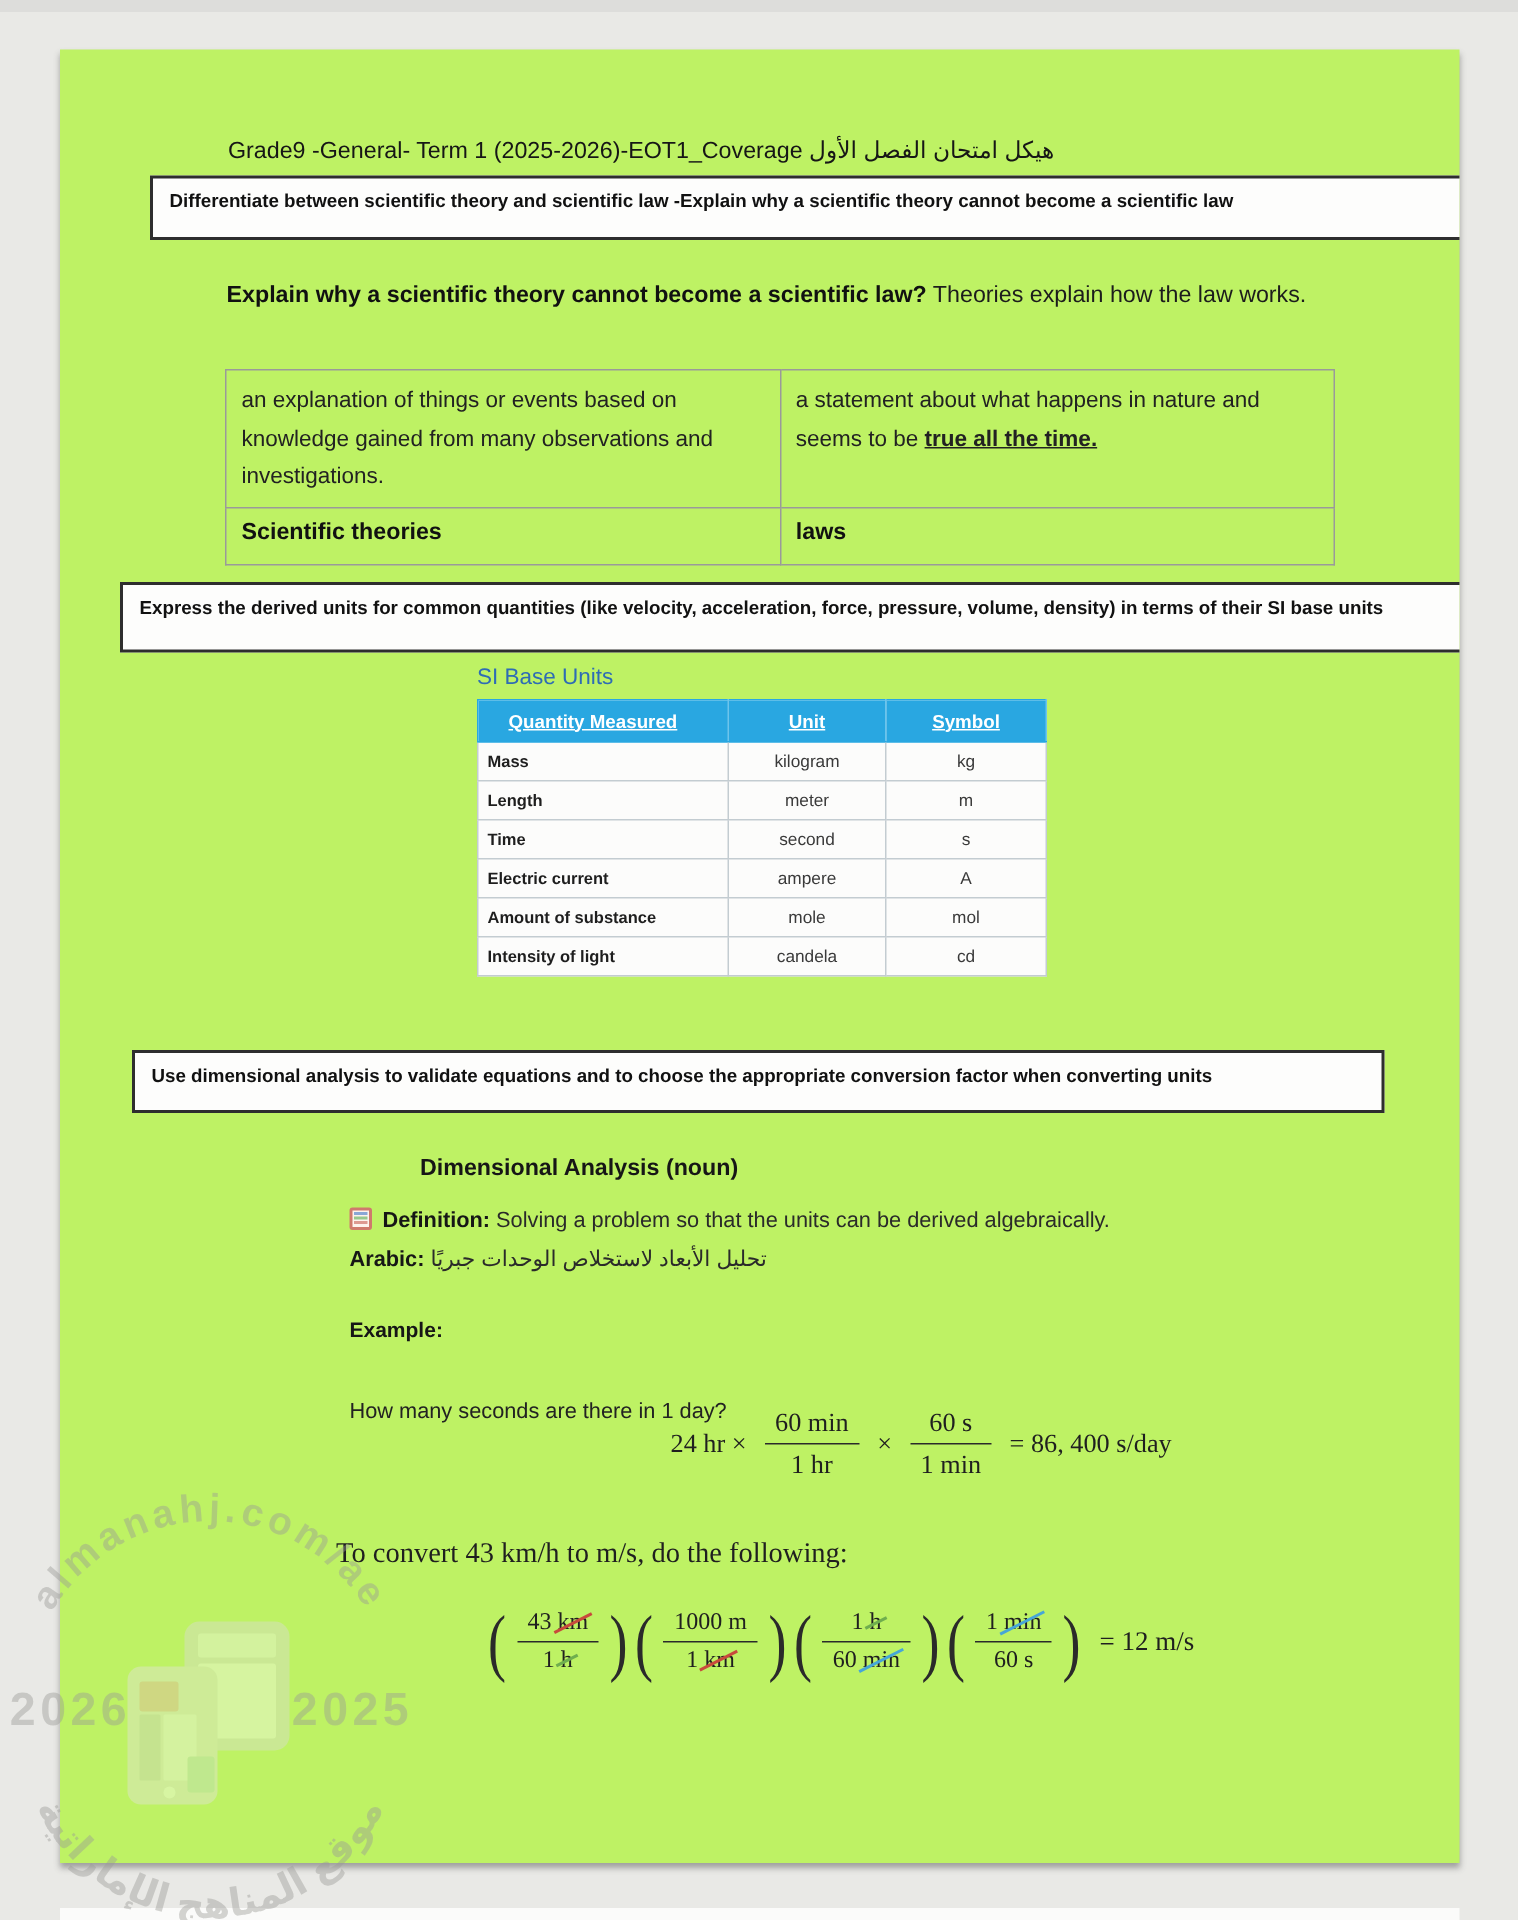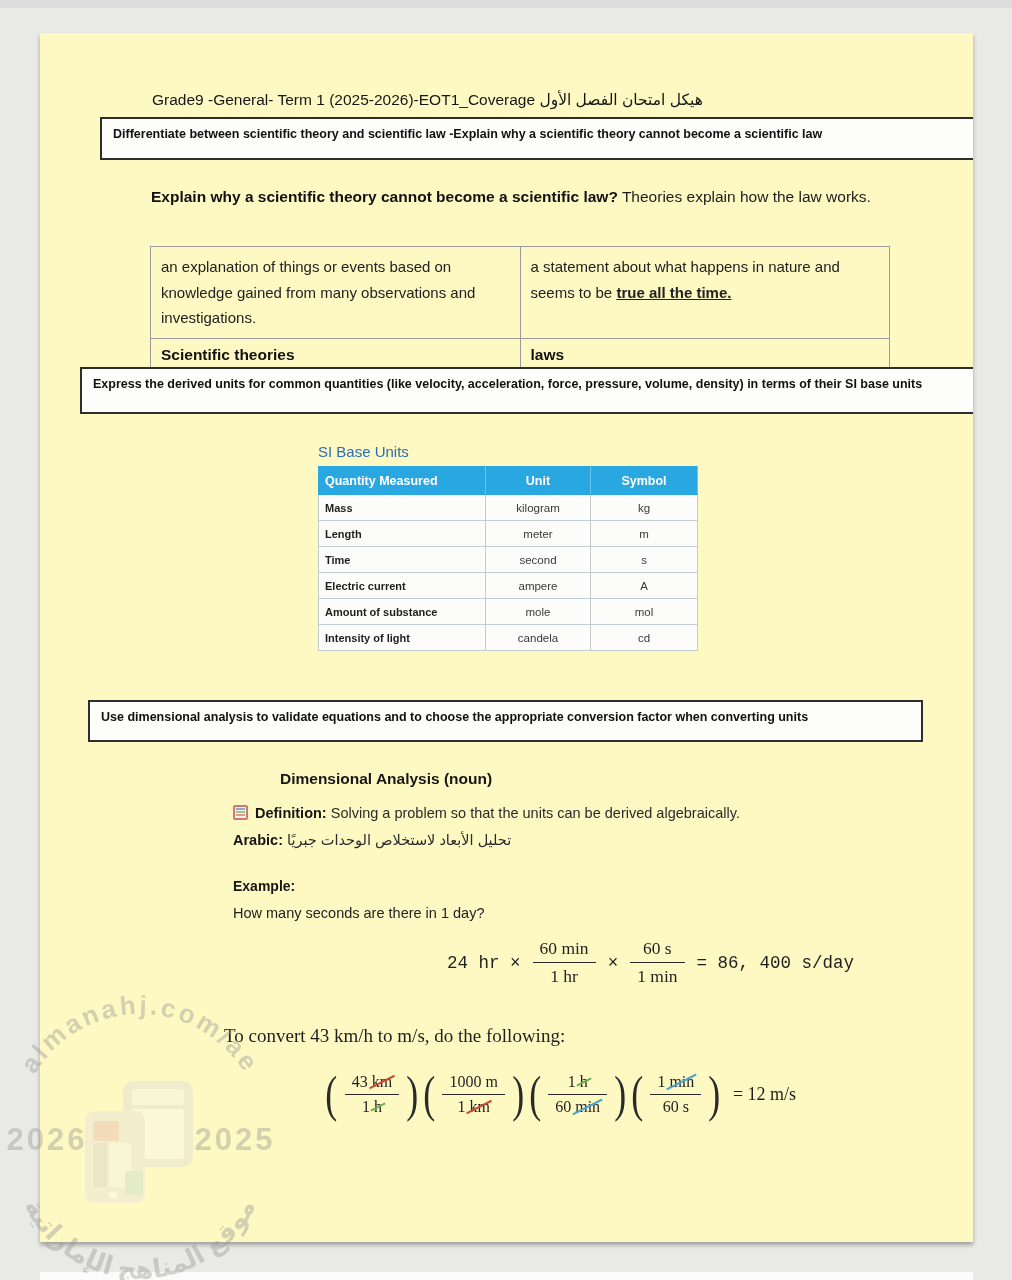--- a/index.html
+++ b/index.html
@@ -7,72 +7,72 @@
   body {
     position:relative;
     background:#e9e9e6;
     font-family:"Liberation Sans","DejaVu Sans",sans-serif;
     color:#1d1d1d;
     overflow:hidden;
   }
   .top-strip { position:absolute; left:0; top:0; width:1012px; height:8px; background:#dddddb; }
   .page {
     position:absolute; left:40px; top:33px; width:933px; height:1209px;
-    background:#fef9c3; overflow:hidden;
+    background:#bef264; overflow:hidden;
     box-shadow:0 3px 4px rgba(70,70,70,.45);
   }
   .page2 { position:absolute; left:40px; top:1272px; width:933px; height:8px; background:#fbfbfa; }
 
   .doc-title { position:absolute; left:112px; top:58px; font-size:15.5px; color:#161616; white-space:nowrap; }
 
   .obj-box {
     position:absolute; border:2px solid #2e2e2e; background:#fdfdfc;
     font-weight:bold; font-size:12.5px; color:#111; padding:7px 11px; line-height:1.3;
   }
   .box1 { left:60px; top:84px; width:928px; height:43px; }
-  .box2 { left:40px; top:334px; width:900px; height:47px; }
+  .box2 { left:40px; top:355px; width:900px; height:47px; }
   .box3 { left:48px; top:667px; width:835px; height:42px; }
 
   .explain-par { position:absolute; left:111px; top:151px; width:730px; font-size:15.5px; line-height:26px; color:#1c1c1c; }
   .explain-par b { color:#111; }
 
   table { border-collapse:collapse; }
 
   .tl-table { position:absolute; left:110px; top:213px; width:740px; }
   .tl-table td, .tl-table th { border:1px solid #9a9a9a; vertical-align:top; text-align:left; padding:7px 10px; }
   .tl-table th { font-size:15.5px; height:38px; color:#111; }
   .tl-table td { font-size:15px; line-height:25.5px; height:88px; color:#222; }
   .tl-table .u { font-weight:bold; text-decoration:underline; }
 
   .si-title { position:absolute; left:278px; top:410px; font-size:15px; color:#2e6cb5; }
   .si-table { position:absolute; left:278px; top:433px; width:380px; background:#fcfcfb; }
   .si-table th {
     background:#29a7e1; color:#fff; font-size:12.5px; font-weight:bold;
-    border:1px solid #29a7e1; border-right:1px solid #6cc4ec; height:28px; padding:4px 6px;
+    border:1px solid #29a7e1; border-right:1px solid #6cc4ec; height:28px; padding:4px 20px;text-decoration:underline;
   }
   .si-table th:first-child { text-align:left; width:167px; }
   .si-table th:nth-child(2) { width:105px; }
   .si-table td { border:1px solid #c3ccd1; font-size:11.5px; color:#3a3a3a; height:26px; padding:3px 6px; text-align:center; }
   .si-table td:first-child { text-align:left; font-weight:bold; color:#1e1e1e; font-size:11px; }
 
   .dim-head { position:absolute; left:193px; top:737px; font-size:15.5px; font-weight:bold; color:#161616;margin-left:47px; }
   .def-line { position:absolute; left:193px; top:772px; font-size:14.5px; color:#2a2a2a; }
   .def-line b, .arab-line b, .example-label { color:#161616; }
   .ledger-icon { display:inline-block; width:15px; height:15px; border:2px solid #cf7a6d; border-radius:2px; background:#fdf3ee; vertical-align:-2px; margin-right:7px; position:relative; overflow:hidden; }
   .ledger-icon i { display:block; height:2px; margin:1px 1px 0 1px; }
   .ledger-icon i:nth-child(1){ background:#8aa7d6; }
   .ledger-icon i:nth-child(2){ background:#97c88e; }
   .ledger-icon i:nth-child(3){ background:#dd9a92; }
   .arab-line { position:absolute; left:193px; top:799px; font-size:14.5px; color:#2a2a2a; }
   .example-label { position:absolute; left:193px; top:845px; font-size:14px; font-weight:bold; }
-  .example-q { position:absolute; left:193px; top:872px; font-size:14.5px; color:#222; }
+  .example-q { position:absolute; left:193px; top:900px; font-size:14.5px; color:#222; }
 
   .math { font-family:"Liberation Serif","DejaVu Serif",serif; color:#1f1f1f; }
   .eq1 { position:absolute; left:400px; top:905px; font-size:17.5px; display:flex; align-items:center; }
-  .eq1 .gap { margin:0 7px;font-family:Liberation Mono, monospace; }
+  .eq1 .gap { margin:0 7px; }
   .frac { display:inline-block; text-align:center; vertical-align:middle; margin:0 5px; }
   .frac .num { display:block; padding:0 7px 3px; border-bottom:1.6px solid #2a2a2a; }
   .frac .den { display:block; padding:3px 7px 0; }
 
   .convert-line { position:absolute; left:184px; top:992px; font-size:19px; }
 
   .eq2 { position:absolute; left:283px; top:1040px; font-size:16px; display:flex; align-items:center; }
   .paren { font-size:50px; font-weight:300; display:inline-block; transform:scaleX(.72); line-height:.85; color:#2a2a2a; }
   .eq2 .result { margin-left:10px; font-size:18px;text-align:right; }
 

